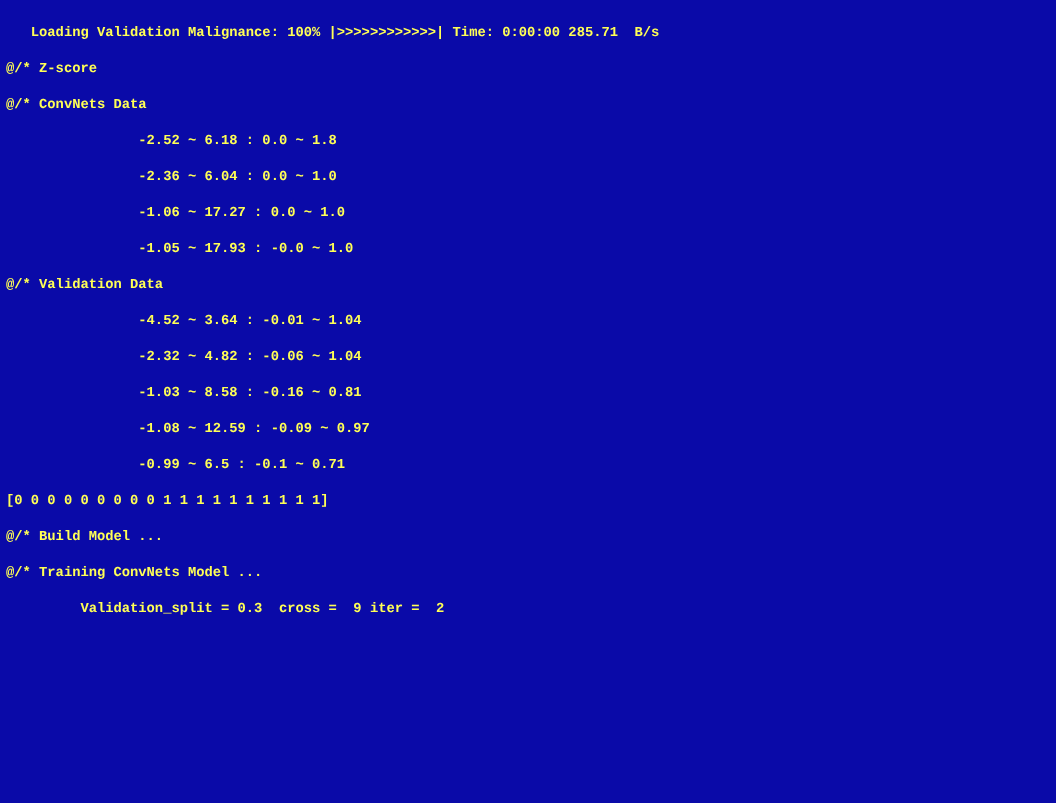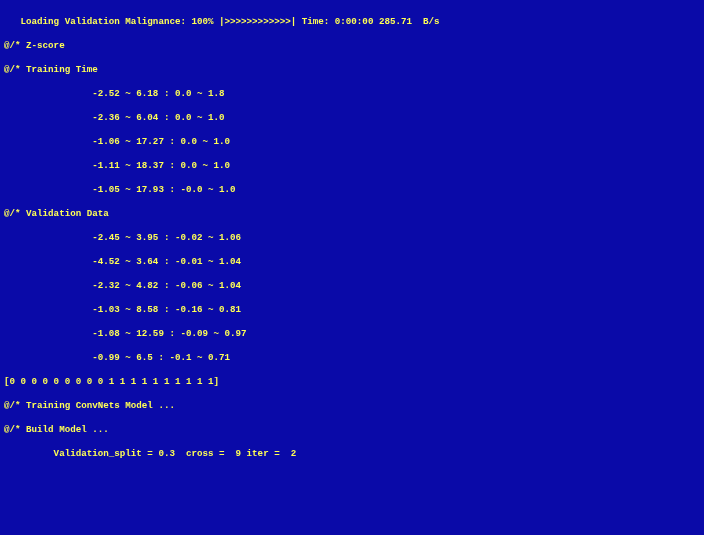--- a/index.html
+++ b/index.html
@@ -20,36 +20,34 @@
     white-space: pre;
   }
   .row { display:block; }
 </style>
 </head>
 <body>
 
 <div class="terminal">
 <span class="row">   Loading Validation Malignance: 100% |&gt;&gt;&gt;&gt;&gt;&gt;&gt;&gt;&gt;&gt;&gt;&gt;| Time: 0:00:00 285.71  B/s</span>
 <span class="row">@/* Z-score</span>
-<span class="row">@/* Training Time</span>
+<span class="row">@/* ConvNets Data</span>
 <span class="row">                -2.52 ~ 6.18 : 0.0 ~ 1.8</span>
 <span class="row">                -2.36 ~ 6.04 : 0.0 ~ 1.0</span>
 <span class="row">                -1.06 ~ 17.27 : 0.0 ~ 1.0</span>
-<span class="row">                -1.11 ~ 18.37 : 0.0 ~ 1.0</span>
 <span class="row">                -1.05 ~ 17.93 : -0.0 ~ 1.0</span>
 <span class="row">@/* Validation Data</span>
-<span class="row">                -2.45 ~ 3.95 : -0.02 ~ 1.06</span>
 <span class="row">                -4.52 ~ 3.64 : -0.01 ~ 1.04</span>
 <span class="row">                -2.32 ~ 4.82 : -0.06 ~ 1.04</span>
 <span class="row">                -1.03 ~ 8.58 : -0.16 ~ 0.81</span>
 <span class="row">                -1.08 ~ 12.59 : -0.09 ~ 0.97</span>
 <span class="row">                -0.99 ~ 6.5 : -0.1 ~ 0.71</span>
 <span class="row">[0 0 0 0 0 0 0 0 0 1 1 1 1 1 1 1 1 1 1]</span>
+<span class="row">@/* Build Model ...</span>
 <span class="row">@/* Training ConvNets Model ...</span>
-<span class="row">@/* Build Model ...</span>
 <span class="row">         Validation_split = 0.3  cross =  9 iter =  2</span>
 
 
 
 
 
 
 
 
 

